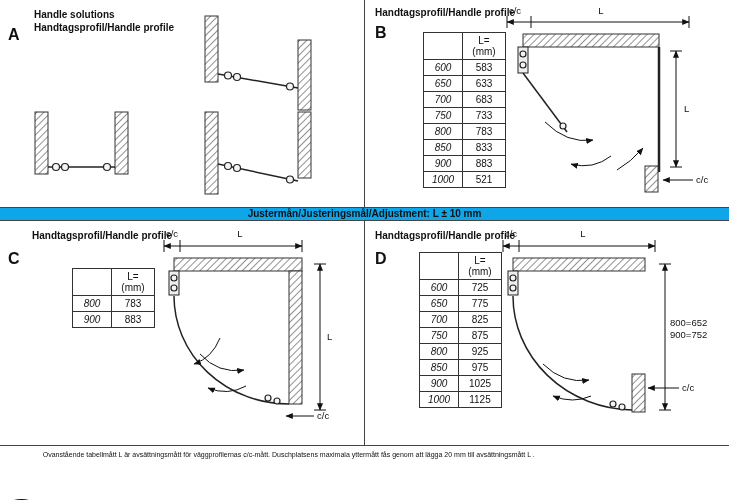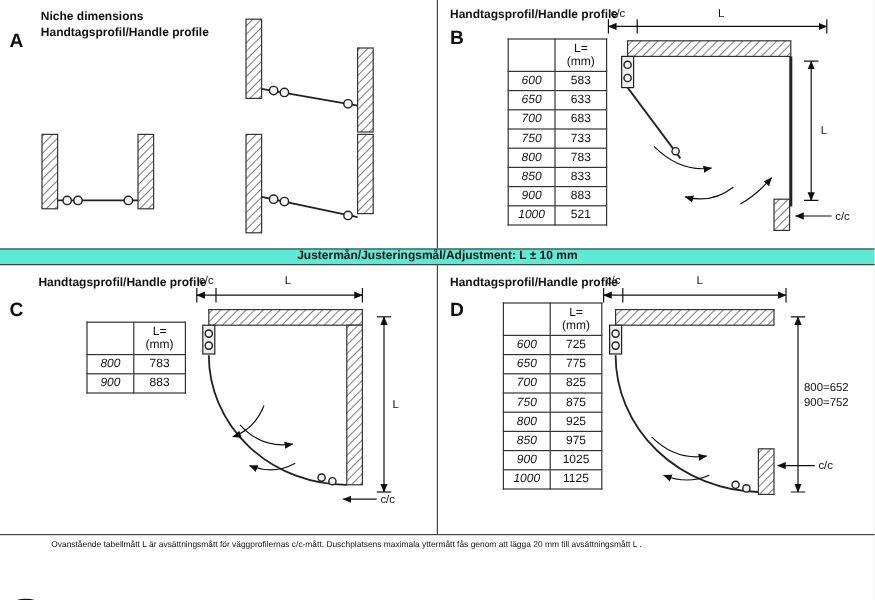--- a/index.html
+++ b/index.html
@@ -12,21 +12,21 @@
   .sec-title { position:absolute; font-size:10px; font-weight:bold; line-height:13px; }
   .sec-letter { position:absolute; font-size:16px; font-weight:bold; }
   .dim-table { position:absolute; border-collapse:collapse; font-size:10px; background:#fff; }
   .dim-table th, .dim-table td { border:1px solid #333; padding:0 5px; text-align:center;
           height:15px; font-weight:normal; }
   .dim-table th.hdr { line-height:11px; padding-top:2px; padding-bottom:2px; }
   .dim-table td:first-child, .dim-table th:first-child { min-width:28px;font-style:italic; }
   .dim-table td:last-child,  .dim-table th:last-child  { min-width:32px; }
   .band { position:absolute; left:0; top:207px; width:729px; height:12px; line-height:12px;
           text-align:center; font-size:10px; font-weight:bold;
-          border-top:1px solid #444; border-bottom:1px solid #444; background:#5eead4; }
+          border-top:1px solid #444; border-bottom:1px solid #444; background:#0ea5e9; }
   .footer { position:absolute; left:0; top:445px; width:729px; height:54px;
           border-top:1px solid #444; display:flex; }
   .note { flex:1 1 25%; border-left:1px solid #444; padding:5px 4px 2px 6px;
           display:flex; gap:6px; align-items:flex-start; }
   .note:first-child { border-left:none; }
   .badge { flex:0 0 auto; border:1.6px solid #111; border-radius:50%; font-size:14px;
           font-weight:bold; padding:2px 5px; line-height:11px;margin-top:48px; }
   .note-text { flex:1 1 auto; font-size:7px; line-height:8.7px; margin:0; }
   svg.diagram { position:absolute; overflow:visible; }
   text.lbl { font-size:9.5px; fill:#111; }
@@ -46,21 +46,21 @@
         <path d="M0,1.2 L9,5 L0,8.8 z" fill="#111"></path>
       </marker>
     </defs>
   </svg>
 
   <div class="vline" style="left:364px; top:0; width:1px; height:207px"></div>
   <div class="vline" style="left:364px; top:219px; width:1px; height:226px"></div>
 
   <div class="section" style="left:0; top:0; width:364px; height:207px">
     <div class="sec-title" style="left:34px; top:8px">
-      <div>Niche dimensions</div>
+      <div>Handle solutions</div>
       <div>Handtagsprofil/Handle profile</div>
     </div>
     <div class="sec-letter" style="left:8px; top:26px">A</div>
 
     <svg class="diagram" style="left:10px; top:4px" width="345" height="202" viewBox="0 0 345 202">
       <g>
         <rect x="195" y="12" width="13" height="66" fill="url(#hatch)" stroke="#333"></rect>
         <rect x="288" y="36" width="13" height="70" fill="url(#hatch)" stroke="#333"></rect>
         <line x1="208" y1="70" x2="288" y2="84" stroke="#222" stroke-width="1.5"></line>
         <circle cx="218" cy="71.5" r="3.5" fill="#f4f4f4" stroke="#222" stroke-width="1.2"></circle>

